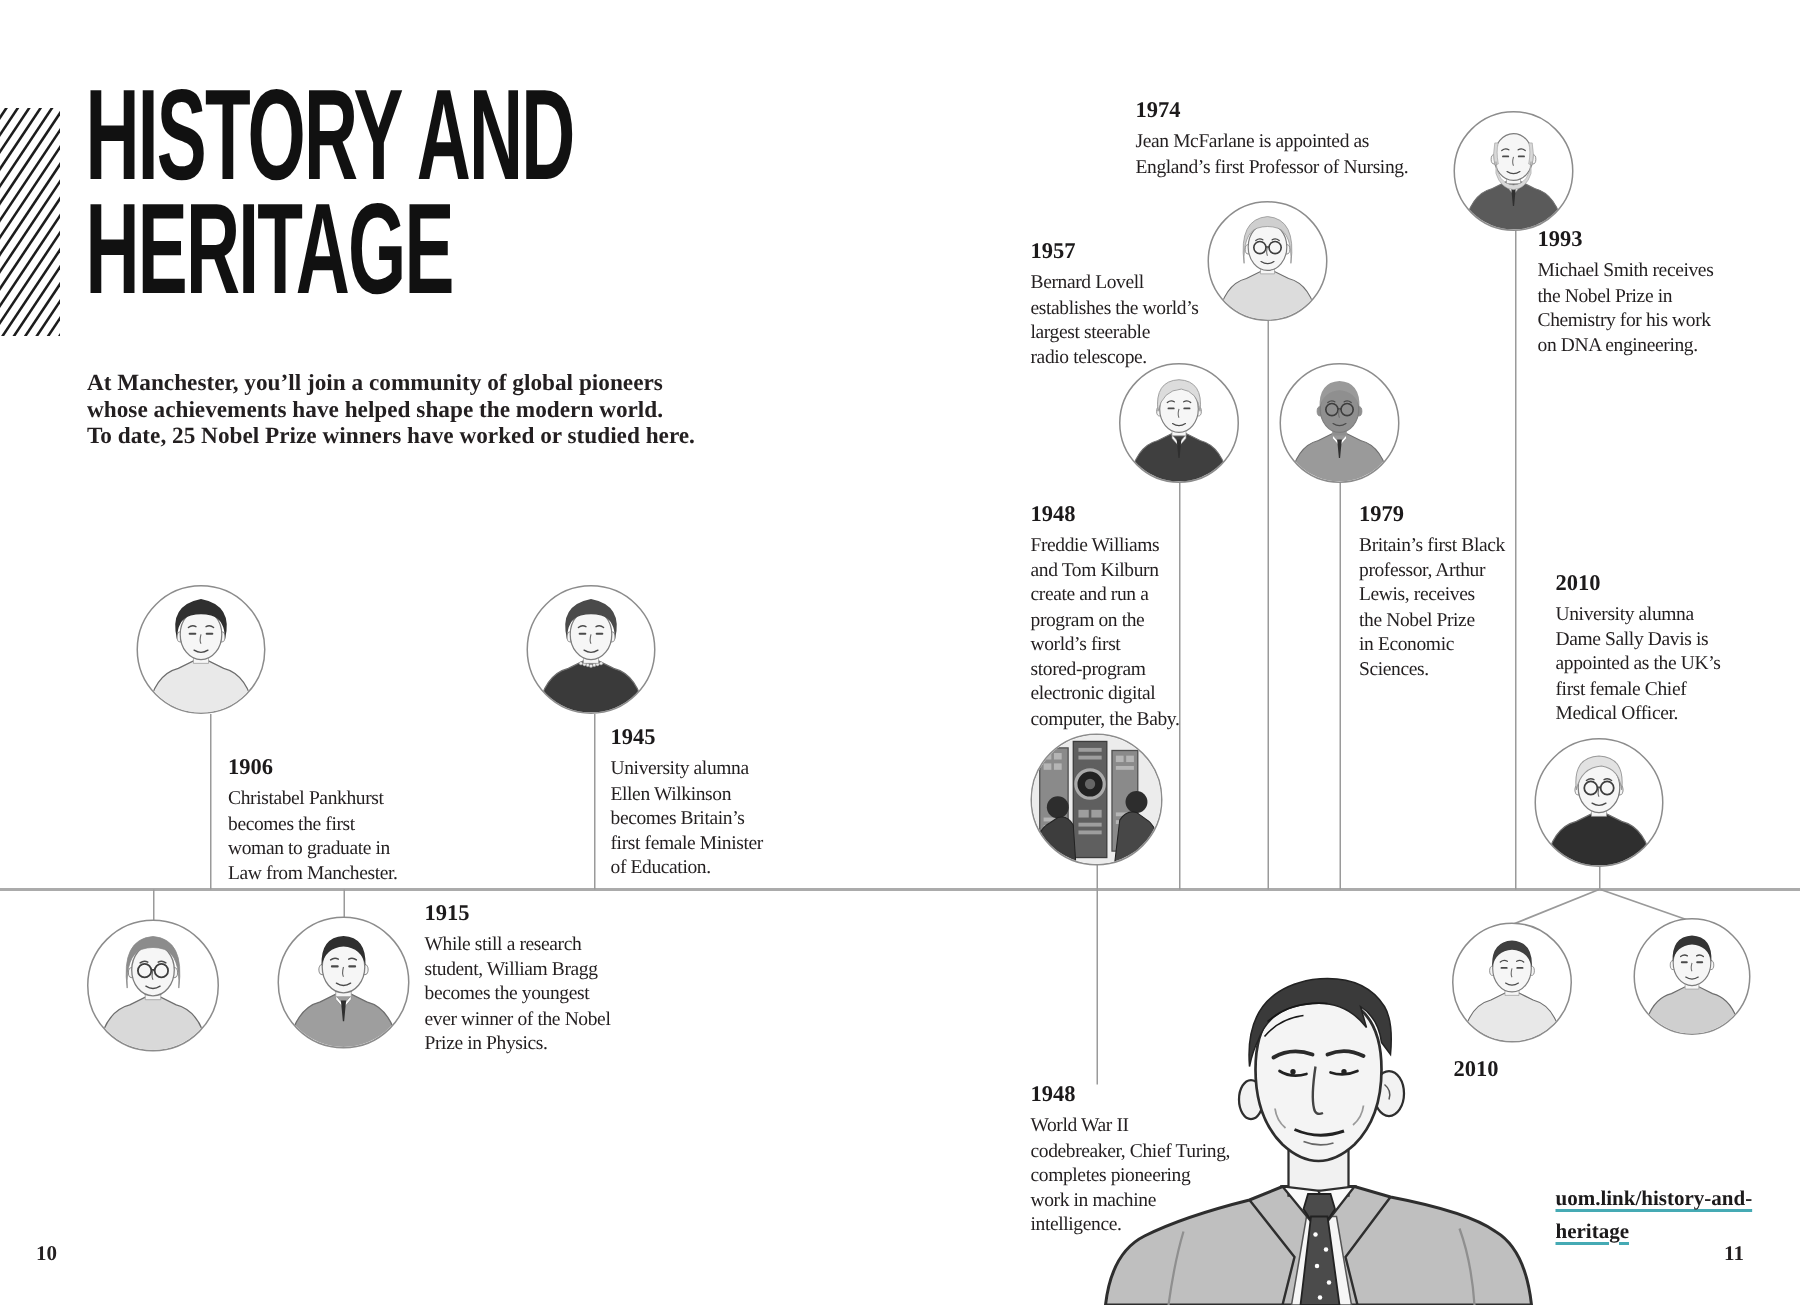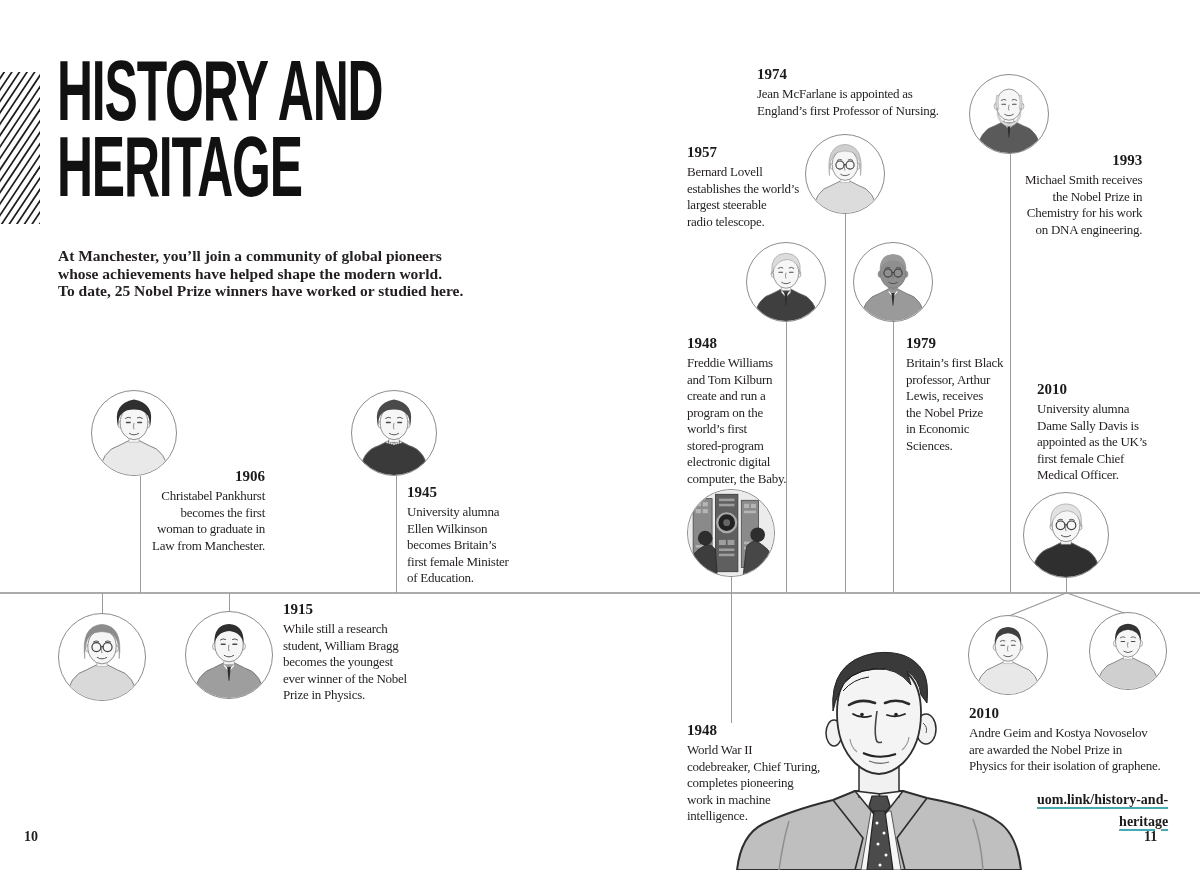--- a/index.html
+++ b/index.html
@@ -27,25 +27,25 @@
   
   .entry{position:absolute;}
   .year{font-weight:bold;font-size:15px;margin-bottom:3px;color:#1c1a1b;}
   .desc{font-size:13px;line-height:16.5px;letter-spacing:-0.25px;white-space:pre-line;font-family:Liberation Serif, serif;}
   
   .turing{position:absolute;left:733px;top:641px;width:292px;height:229px;}
   
   .uom-link{position:absolute;left:1037px;top:789px;font-weight:bold;font-size:14px;
             line-height:21.5px;color:#1c1a1b;white-space:pre-line;
             text-decoration:underline;text-decoration-color:#45aab4;
-            text-decoration-thickness:2px;text-underline-offset:3px;cursor:pointer;text-align:right;}
+            text-decoration-thickness:2px;text-underline-offset:3px;cursor:pointer;}
   
   .pagenum{position:absolute;font-weight:bold;font-size:14px;}
   .pagenum.left{left:24px;top:829px;}
-  .pagenum.right{left:1144px;top:829px;width:24px;text-align:left;}
+  .pagenum.right{left:1144px;top:829px;width:24px;text-align:center;}
 </style>
 </head>
 <body>
 
 <div class="spread">
 
   <svg id="hatch" class="hatch" viewBox="0 0 40 152">
       <line x1="-6" y1="4" x2="46" y2="-74"></line>
       <line x1="-6" y1="15.4" x2="46" y2="-62.6"></line>
       <line x1="-6" y1="26.8" x2="46" y2="-51.2"></line>
@@ -364,21 +364,21 @@
     <path d="M116,64 q12,-7 26,-2 M152,62 q12,-5 24,1" fill="none" stroke="#2a2a2a" stroke-width="2.6" stroke-linecap="round"></path>
     <path d="M120,73 q8,5 18,2 M154,74 q9,3 18,-1" fill="none" stroke="#222" stroke-width="1.8" stroke-linecap="round"></path>
     <circle cx="129" cy="73.5" r="1.8" fill="#222"></circle>
       <circle cx="163" cy="73.5" r="1.8" fill="#222"></circle>
     <path d="M144,70 q-3,20 -1,28 q1,5 6,3" fill="none" stroke="#444" stroke-width="1.6"></path>
     <path d="M130,112 q16,7 33,1" fill="none" stroke="#222" stroke-width="2"></path>
     <path d="M136,120 q10,4 20,1" fill="none" stroke="#666" stroke-width="1.2"></path>
     <path d="M117,98 q1,8 7,13 M176,96 q-1,8 -7,13" fill="none" stroke="#999" stroke-width="1.2"></path>
   </svg>
 
-  <div class="entry" style="left:152px;top:468px;text-align:right;">
+  <div class="entry" style="left:152px;top:504px;">
     <div class="year">1906</div>
     <div class="desc">Christabel Pankhurst
 becomes the first
 woman to graduate in
 Law from Manchester.</div>
   </div>
   <div class="entry" style="left:283px;top:601px;">
     <div class="year">1915</div>
     <div class="desc">While still a research
 student, William Bragg
@@ -406,61 +406,58 @@
 computer, the Baby.</div>
   </div>
   <div class="entry" style="left:687px;top:722px;">
     <div class="year">1948</div>
     <div class="desc">World War II
 codebreaker, Chief Turing,
 completes pioneering
 work in machine
 intelligence.</div>
   </div>
-  <div class="entry" style="left:687px;top:144px;">
+  <div class="entry" style="left:687px;top:160px;">
     <div class="year">1957</div>
     <div class="desc">Bernard Lovell
 establishes the world’s
 largest steerable
 radio telescope.</div>
   </div>
   <div class="entry" style="left:757px;top:66px;">
     <div class="year">1974</div>
     <div class="desc">Jean McFarlane is appointed as
 England’s first Professor of Nursing.</div>
   </div>
   <div class="entry" style="left:906px;top:335px;">
     <div class="year">1979</div>
     <div class="desc">Britain’s first Black
 professor, Arthur
 Lewis, receives
 the Nobel Prize
 in Economic
 Sciences.</div>
   </div>
-  <div class="entry" style="left:1025px;top:152px;text-align:right;">
+  <div class="entry" style="left:1025px;top:152px;">
     <div class="year">1993</div>
     <div class="desc">Michael Smith receives
 the Nobel Prize in
 Chemistry for his work
 on DNA engineering.</div>
   </div>
   <div class="entry" style="left:1037px;top:381px;">
     <div class="year">2010</div>
     <div class="desc">University alumna
 Dame Sally Davis is
 appointed as the UK’s
 first female Chief
 Medical Officer.</div>
   </div>
   <div class="entry" style="left:969px;top:705px;">
     <div class="year">2010</div>
-    <div class="desc">Andre Geim and Kostya Novoselov
-are awarded the Nobel Prize in
-Physics for their isolation of graphene.</div>
   </div>
 
   <a class="uom-link">uom.link/history-and-
 heritage</a>
 
   <div class="pagenum left">10</div>
   <div class="pagenum right">11</div>
 
 </div>
 

